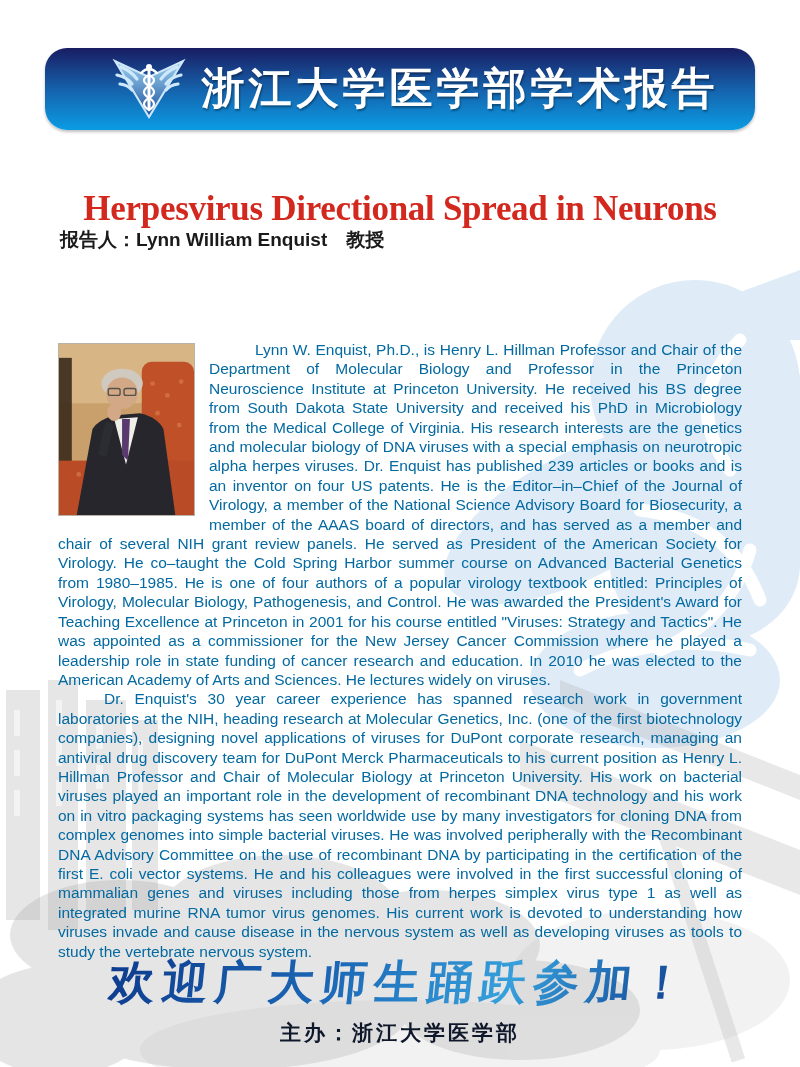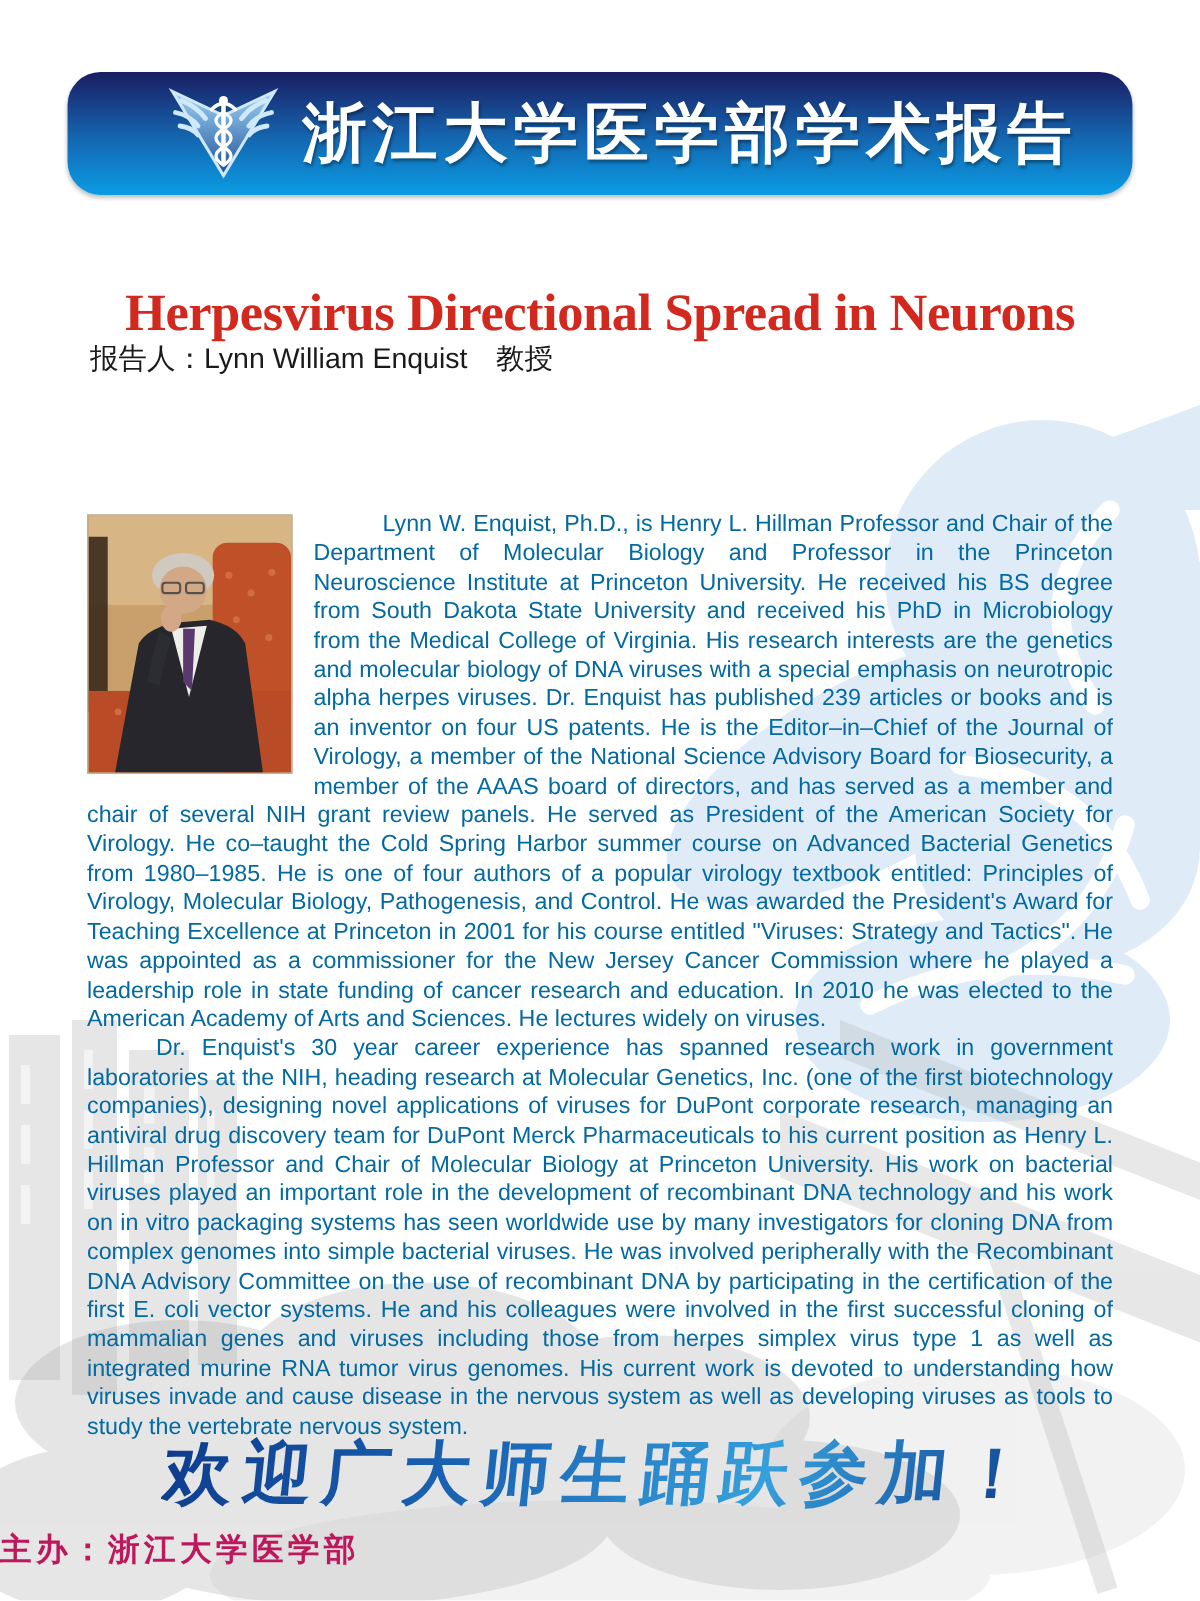--- a/index.html
+++ b/index.html
@@ -37,22 +37,22 @@
     text-align:center;
     font-family:"Liberation Serif", serif;font-weight:bold;
     font-size:35px;letter-spacing:-0.3px;
     color:var(--title-red,#d3281e);
     white-space:nowrap;
     margin-top:27px;
   }
   
   .info{position:absolute;z-index:2;left:60px;top:227px;font-size:19px;line-height:25px;}
   .info-row{white-space:nowrap;}
-  .info-label{font-weight:normal;}
-  .info-value{font-weight:normal;}
+  .info-label{font-weight:bold;}
+  .info-value{font-weight:bold;}
   
   .bio{
     position:absolute;z-index:2;left:58px;top:340px;width:684px;
     font-size:15.5px;line-height:19.4px;text-align:justify;color:#0369a1;
   }
   .bio p{margin:0;text-indent:46px;}
   .portrait{
     float:left;width:137px;height:173px;margin:3px 14px 2px 0;
     border:1px solid #b9b2a6;box-sizing:border-box;background:#c9a06b;
   }
@@ -69,22 +69,22 @@
       background:linear-gradient(115deg,
         var(--welcome-dark,#0e3a8c) 0%,
         var(--welcome-mid,#1b67b6) 38%,
         var(--welcome-light,#36a0dc) 68%,
         var(--welcome-dark,#0e3a8c) 100%);
       -webkit-background-clip:text;background-clip:text;
       -webkit-text-fill-color:transparent;color:transparent;
     }
   }
   .organizer{
-    position:absolute;z-index:2;left:0;top:1019px;width:100%;text-align:left;
-    font-size:21px;font-weight:bold;letter-spacing:3px;color:#be185d;
+    position:absolute;z-index:2;left:0;top:1019px;width:100%;text-align:center;
+    font-size:21px;font-weight:bold;letter-spacing:3px;color:#0f172a;
   }
 </style>
 </head>
 <body>
 
 <div class="wm wm-blue">
   <svg viewBox="0 0 360 500" width="360" height="500">
     <g fill="#dfecf8">
       <polygon points="360,20 360,90 170,90"></polygon>
       <circle cx="255" cy="135" r="105"></circle>

